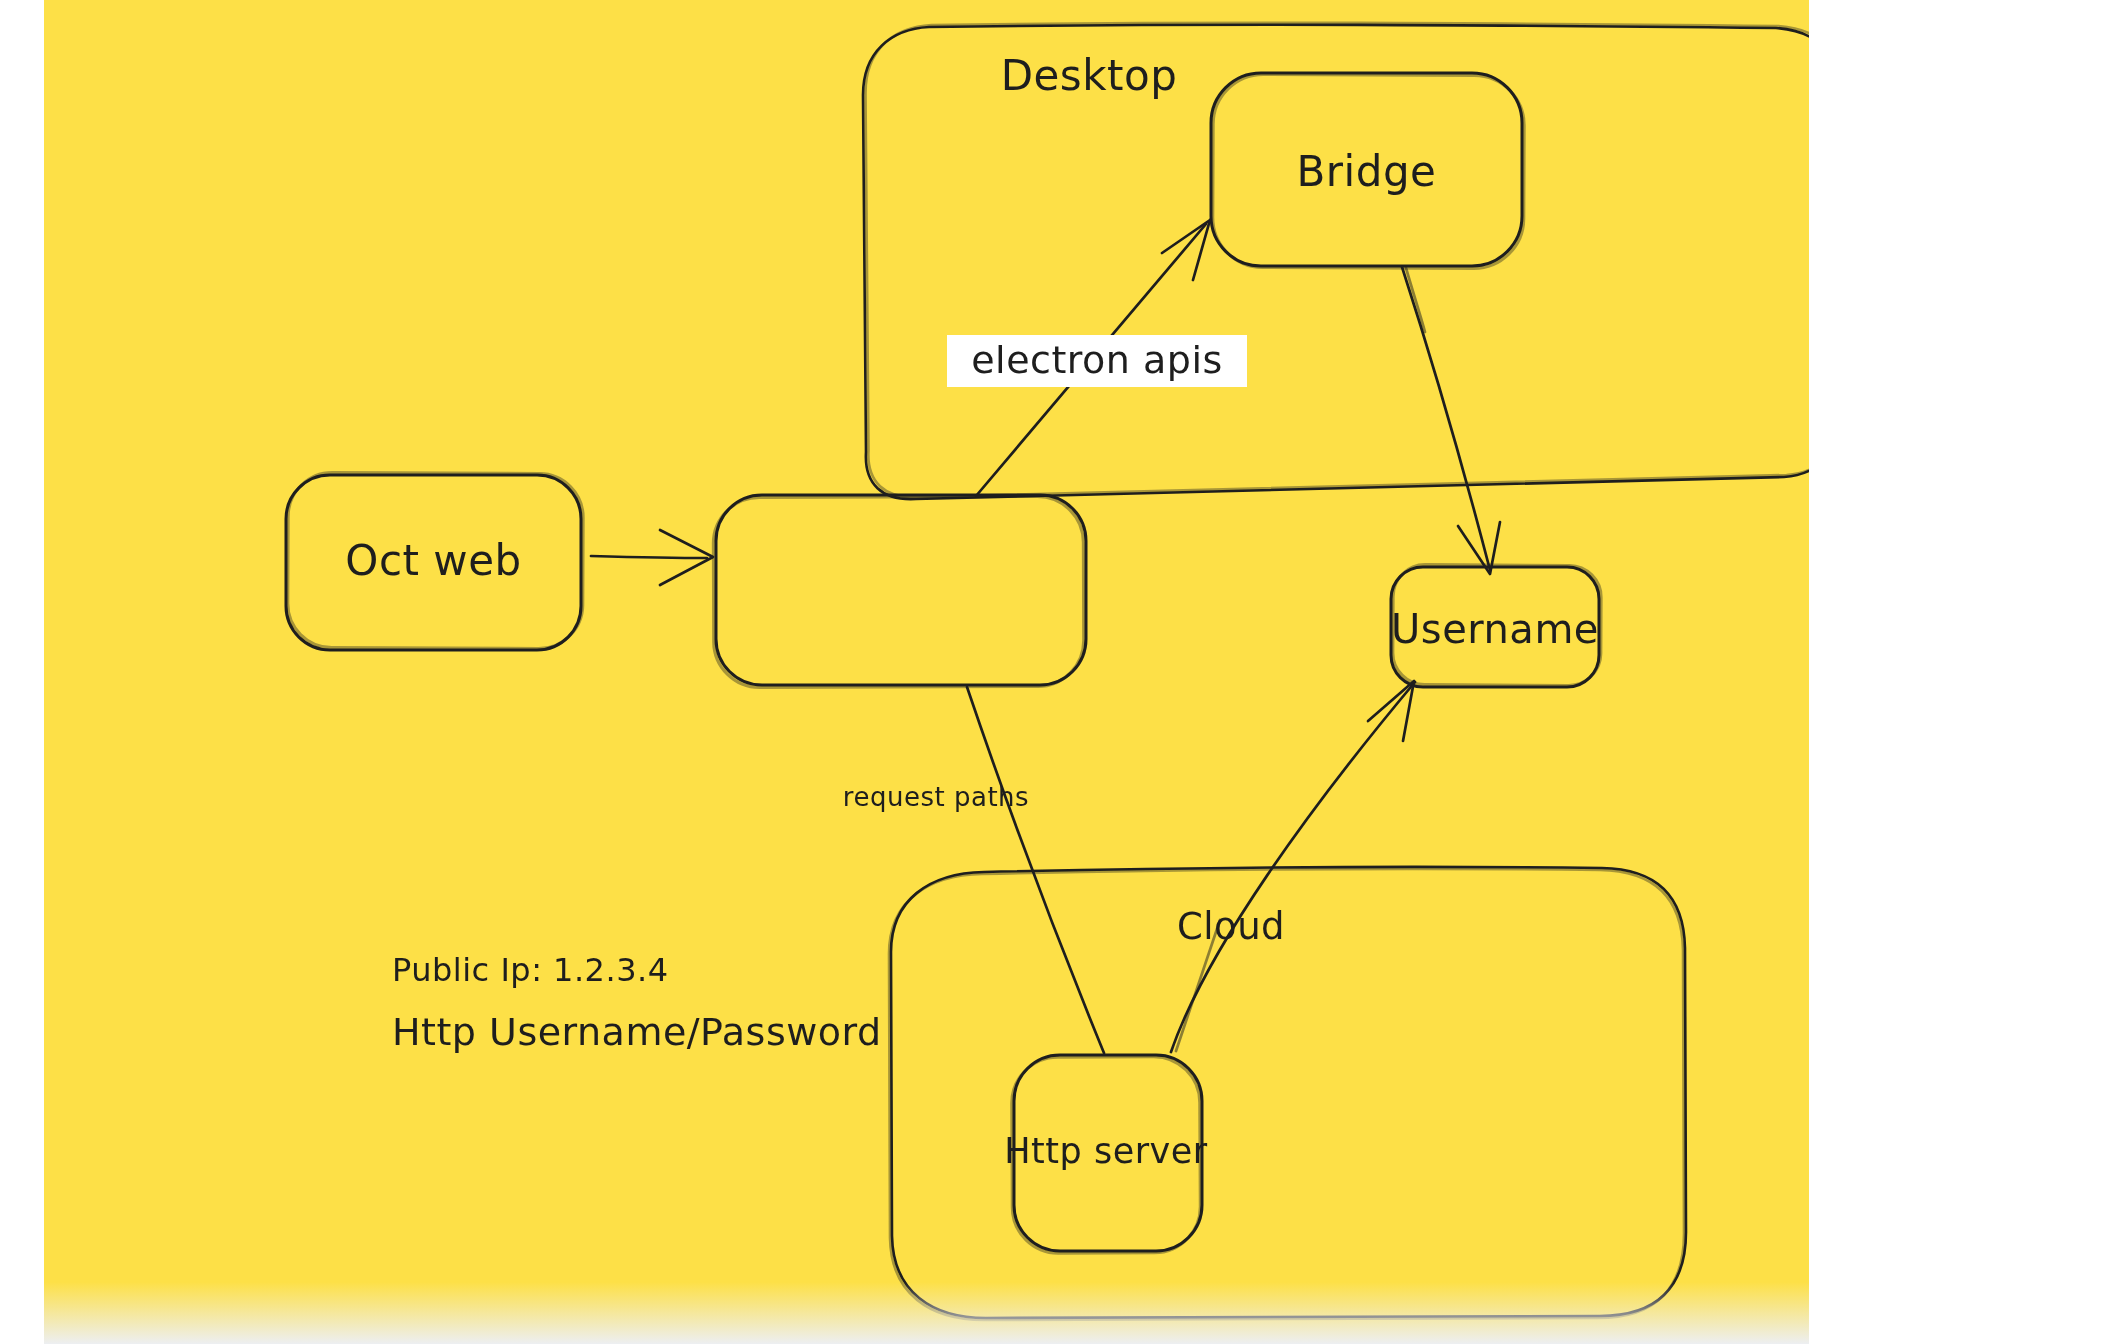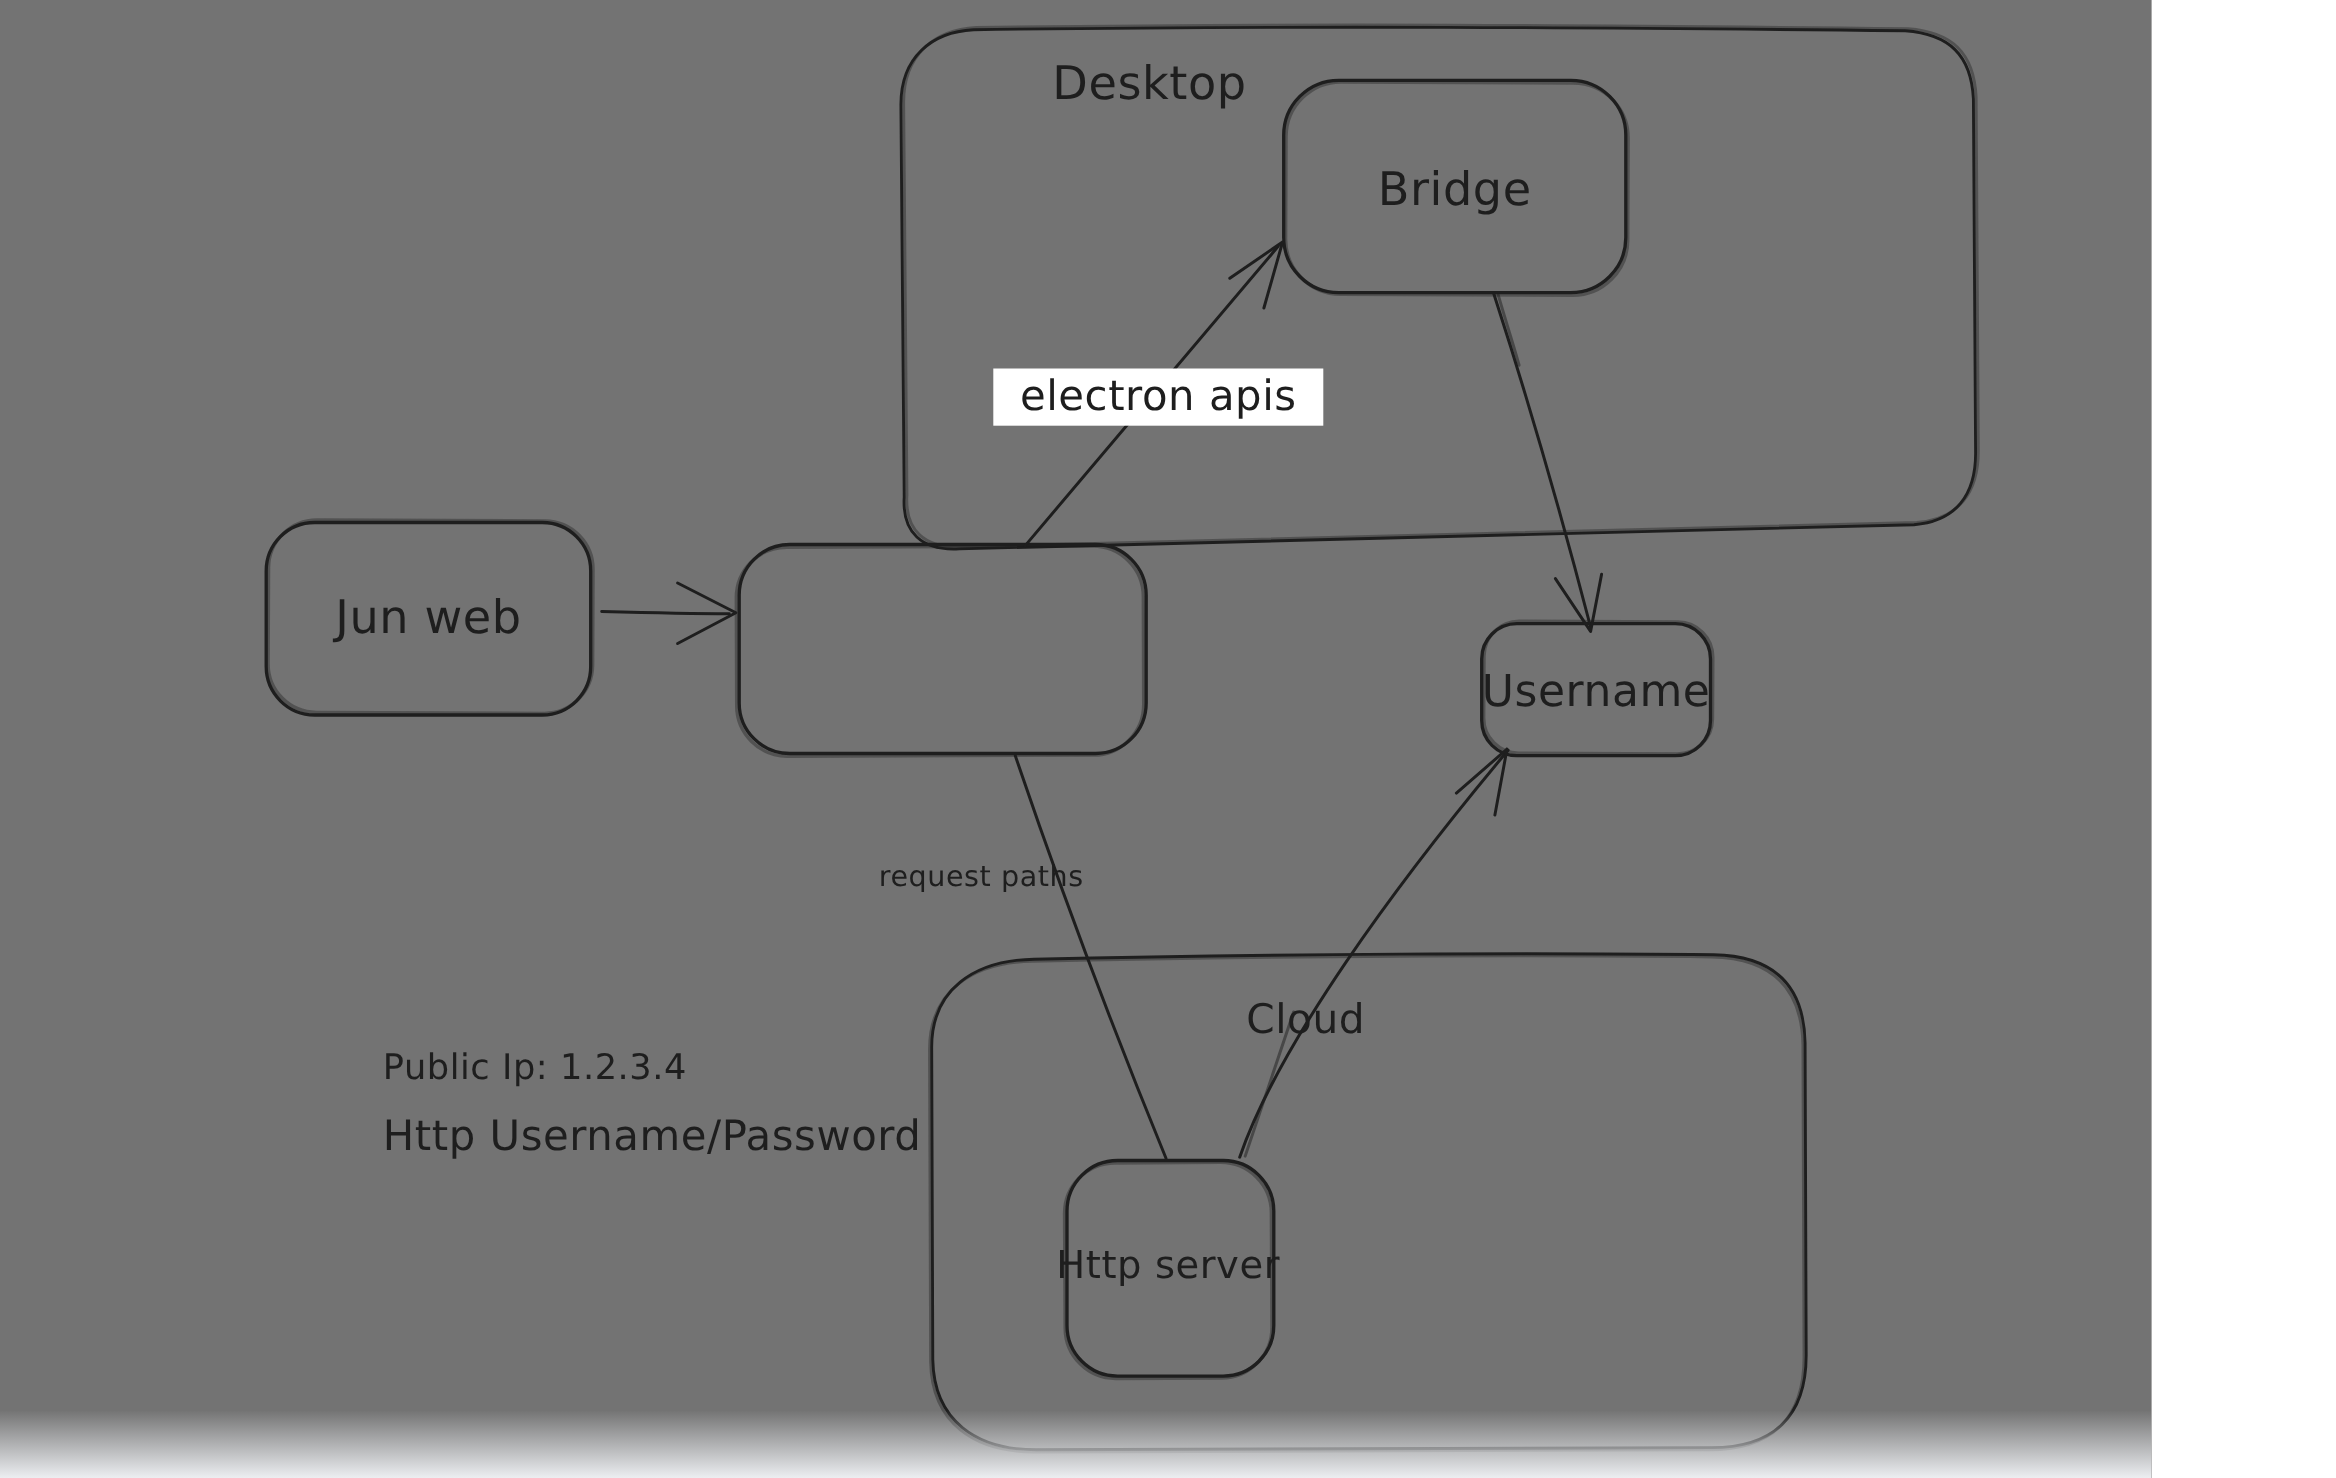--- a/index.html
+++ b/index.html
@@ -1,21 +1,22 @@
 <!DOCTYPE html>
 <html><head>
 <meta charset="utf-8">
 <style>
   html,body{margin:0;padding:0;background:#ffffff;}
   .stage{
     position:relative;
-    width:1956px;height:1344px;
-    background:#737373;
+    width:1765px;height:1344px;
+    background:#fde047;
     overflow:hidden;
     font-family:"DejaVu Sans",sans-serif;
+    margin-left:44px;
   }
   svg.diagram{position:absolute;left:0;top:0;}
   .shape{fill:none;stroke:#1e1e1e;stroke-width:3;stroke-linecap:round;stroke-linejoin:round;}
   .shape.thin{stroke-width:2.6;}
   .rough{opacity:.38;}
   .edge{fill:none;stroke:#1e1e1e;stroke-width:2.7;stroke-linecap:round;stroke-linejoin:round;}
   .restroke{opacity:.5;}
   .label{
     position:absolute;
     color:#1e1e1e;
@@ -106,21 +107,21 @@
     <g>
       <path class="edge" d="M 1127 1052 C 1162 950 1268 805 1371 682"></path>
       <path class="edge restroke" d="M 1132 1051 L 1176 920"></path>
       <path class="edge" d="M 1324 721 L 1370 681 M 1359 741 L 1370 681"></path>
     </g>
   </svg>
 
   <div class="label lbl-desktop">Desktop</div>
   <div class="label lbl-cloud">Cloud</div>
 
-  <div class="label lbl-janweb">Jun web</div>
+  <div class="label lbl-janweb">Oct web</div>
   <div class="label lbl-bridge">Bridge</div>
   <div class="label lbl-plugins">Username</div>
   <div class="label lbl-httpserver">Http server</div>
 
   <div class="label lbl-electron">electron apis</div>
   <div class="label lbl-requests">request paths</div>
 
   <div class="label lbl-note1">Public Ip: 1.2.3.4</div>
   <div class="label lbl-note2">Http Username/Password</div>
 

